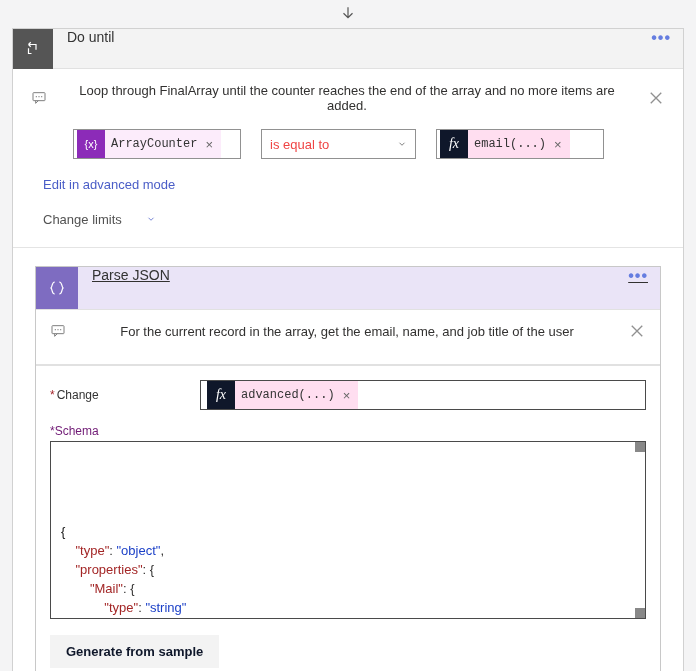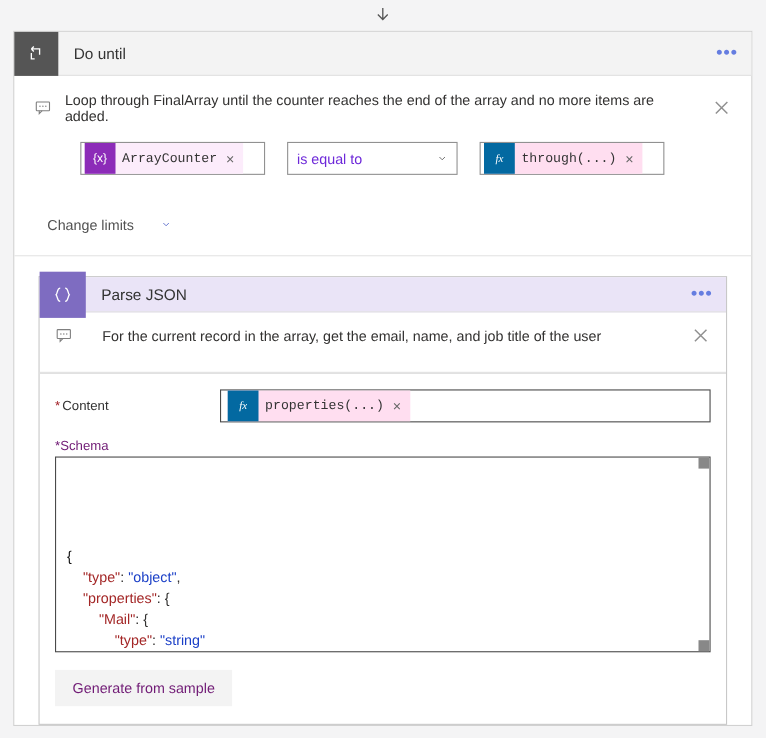--- a/index.html
+++ b/index.html
@@ -4,62 +4,63 @@
   <style>
     * { box-sizing: border-box; margin: 0; padding: 0; font-family: "Segoe UI", Tahoma, sans-serif; }
     body { background: #f4f4f5; width: 696px; height: 671px; overflow: hidden; color: #323130; font-size: 13px; }
 
     .arrow-down { text-align: center; padding: 5px 0 2px; color: #555; }
     .arrow-down svg { width: 22px; height: 18px; }
 
     .outer-card { background: #fff; border: 1px solid #d1d1d1; margin: 0 12px 0 12px; }
 
     .card-header {
-      display: flex; align-items: center; height: 40px;
+      display: flex; height: 40px;
       background: #f3f3f3; border-bottom: 1px solid #e1e1e1;
       position: relative;
     }
-    .card-header.parse { background: #eae4f7; height: 32px; }
+    .card-header.parse { background: #eae4f7; height: 43px; text-decoration: underline; }
     .card-header .icon-box {
       width: 40px; height: 40px; display: flex; align-items: center; justify-content: center;
       background: #555; flex-shrink: 0;
     }
     .card-header.parse .icon-box { background: #7e6cc1; height: 42px; width: 42px; }
     .card-header .title { padding-left: 14px; font-size: 14px; color: #333; font-weight: 400; }
     .card-header .dots { margin-left: auto; padding: 0 12px; color: #657de0; font-weight: bold; letter-spacing: 1px; cursor: pointer; font-size: 16px; }
 
     .comment-row {
       display: flex; align-items: center; padding: 14px 18px 10px 18px; gap: 12px;
       font-size: 13px;
+      text-align: center;
     }
     .comment-icon { width: 16px; height: 16px; flex-shrink: 0; opacity: .75; }
     .comment-text { flex: 1; color: #323130; }
     .close-x { width: 18px; height: 18px; cursor: pointer; opacity: .65; flex-shrink: 0; }
 
     .condition-row {
       display: flex; gap: 20px; padding: 6px 60px 0 60px; align-items: center;
     }
     .cond-box { border: 1px solid #919191; background: #fff; height: 30px; display: flex; align-items: center; }
     .cond-var { width: 168px; padding: 0; }
-    .cond-op { width: 155px; padding: 0 8px; justify-content: space-between; color: #6d28d9; }
+    .cond-op { width: 155px; padding: 0 8px; justify-content: space-between; color: #ef4444; }
     .cond-fx { width: 168px; padding: 0; }
 
     .token {
       display: inline-flex; align-items: center; height: 28px; background: #fcecfb;
       border-radius: 0; margin: 0 3px; padding-right: 8px; font-size: 12px; color: #333;
     }
     .token .tok-icon {
       width: 28px; height: 28px; display: inline-flex; align-items: center; justify-content: center;
       background: #8c2bb8; color: #fff; font-size: 11px; margin-right: 6px; flex-shrink: 0;
     }
     .token .tok-label { padding-right: 4px; font-family: Liberation Mono, monospace; }
     .token .tok-x { color: #666; padding-left: 4px; cursor: pointer; font-size: 13px; }
 
     .fx-token { background: #ffdef0; }
-    .fx-token .tok-icon { background: #0369a1; font-style: italic; font-family: Georgia, serif; font-size: 10px; }
+    .fx-token .tok-icon { background: #0f172a; font-style: italic; font-family: Georgia, serif; font-size: 14px; }
 
     .links-block { padding: 18px 24px 6px 30px; }
     .link-btn { color: #4a5dc7; font-size: 13px; cursor: pointer; display: inline-block; }
     .link-gray { color: #525252; margin-top: 20px; display: flex; align-items: center; gap: 24px; }
     .hr { height: 1px; background: #e4e4e4; margin: 14px 0 0 0; }
 
     .inner-card {
       margin: 18px 22px 0 22px; border: 1px solid #c8c8c8; background: #fff;
     }
 
@@ -79,21 +80,21 @@
       font-size: 13px; padding: 4px 14px 4px 10px; white-space: pre; line-height: 19px; position: relative;
     }
     .schema-box .scroll-ind-top { position: absolute; right: 0; top: 0; width: 10px; height: 10px; background: #888; }
     .schema-box .scroll-ind-bot { position: absolute; right: 0; bottom: 0; width: 10px; height: 10px; background: #888; }
     .j-br { color: #111; }
     .j-key { color: #a32626; }
     .j-str { color: #1a3fc7; }
 
     .gen-btn {
       margin-top: 16px; display: inline-block; padding: 9px 16px; background: #f3f3f3;
-      border: 0; font-size: 13px; font-weight: 400; cursor: pointer; color: #701a75;
+      border: 0; font-size: 13px; font-weight: 700; cursor: pointer; color: #0f172a;
     }
 
     .chev { display: inline-block; }
     .chev svg { width: 10px; height: 10px; }
   </style>
 </head>
 <body>
 
 <div class="arrow-down">
   <svg viewBox="0 0 24 24">
@@ -144,27 +145,28 @@
       <span class="chev">
         <svg viewBox="0 0 24 24">
             <path d="M6 9 l6 6 l6 -6" stroke="#555" stroke-width="1.8" fill="none"></path>
           </svg>
       </span>
     </div>
 
     <div class="cond-box cond-fx">
       <span class="token fx-token">
         <span class="tok-icon">fx</span>
-        <span class="tok-label">through(...)</span>
+        <span class="tok-label">email(...)</span>
         <span class="tok-x">×</span>
       </span>
     </div>
   </div>
 
   <div class="links-block">
+    <div class="link-btn">Edit in advanced mode</div>
     <div class="link-btn link-gray">
       <span>Change limits</span>
       <span class="chev">
         <svg viewBox="0 0 24 24">
             <path d="M6 9 l6 6 l6 -6" stroke="#4a5dc7" stroke-width="1.8" fill="none"></path>
           </svg>
       </span>
     </div>
   </div>
 
@@ -194,25 +196,25 @@
       <span class="comment-text">For the current record in the array, get the email, name, and job title of the user</span>
       <span class="close-x">
         <svg viewBox="0 0 24 24">
             <path d="M5 5 L19 19 M19 5 L5 19" stroke="#555" stroke-width="1.8"></path>
           </svg>
       </span>
     </div>
 
     <div class="form-body">
       <div class="field-row">
-        <div class="field-label"><span class="req">*</span><span>Content</span></div>
+        <div class="field-label"><span class="req">*</span><span>Change</span></div>
         <div class="field-input">
           <span class="token fx-token">
             <span class="tok-icon">fx</span>
-            <span class="tok-label">properties(...)</span>
+            <span class="tok-label">advanced(...)</span>
             <span class="tok-x">×</span>
           </span>
         </div>
       </div>
 
       <div class="schema-label"><span class="req">*</span><span>Schema</span></div>
       <div class="schema-box" id="schema-box">
         <div class="scroll-ind-top"></div>
         <div class="scroll-ind-bot"></div>
       <div><span class="j-br">{</span>

